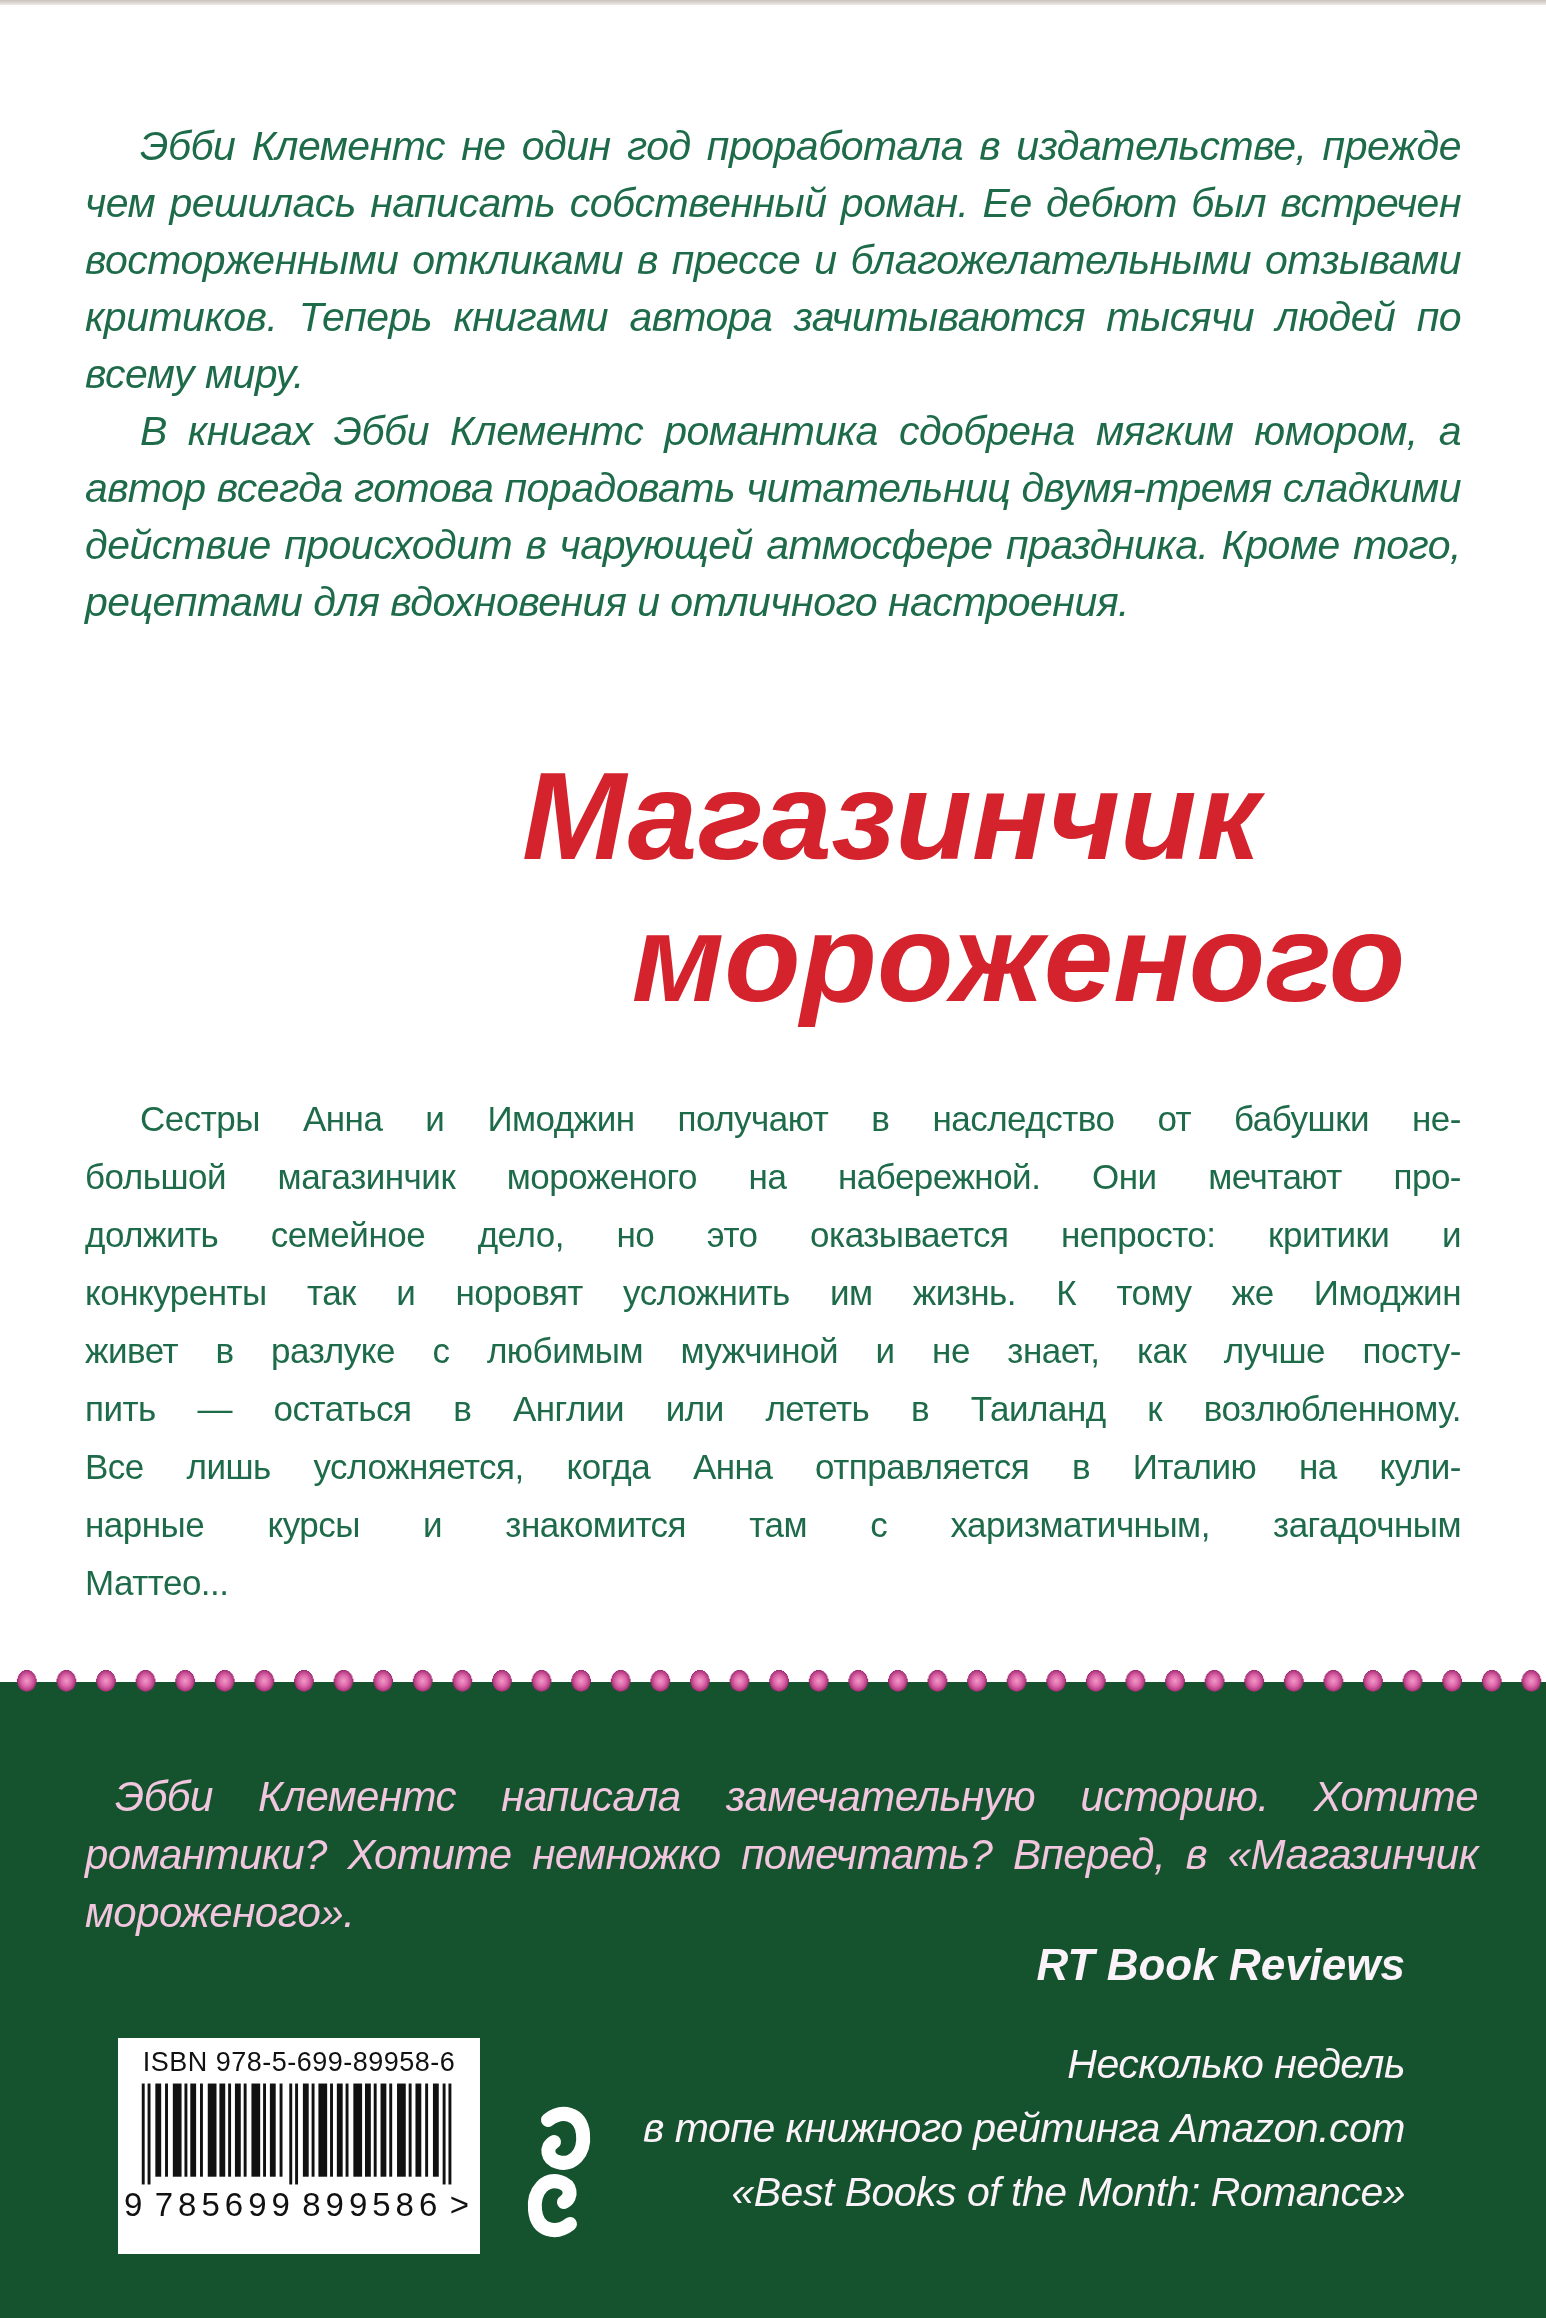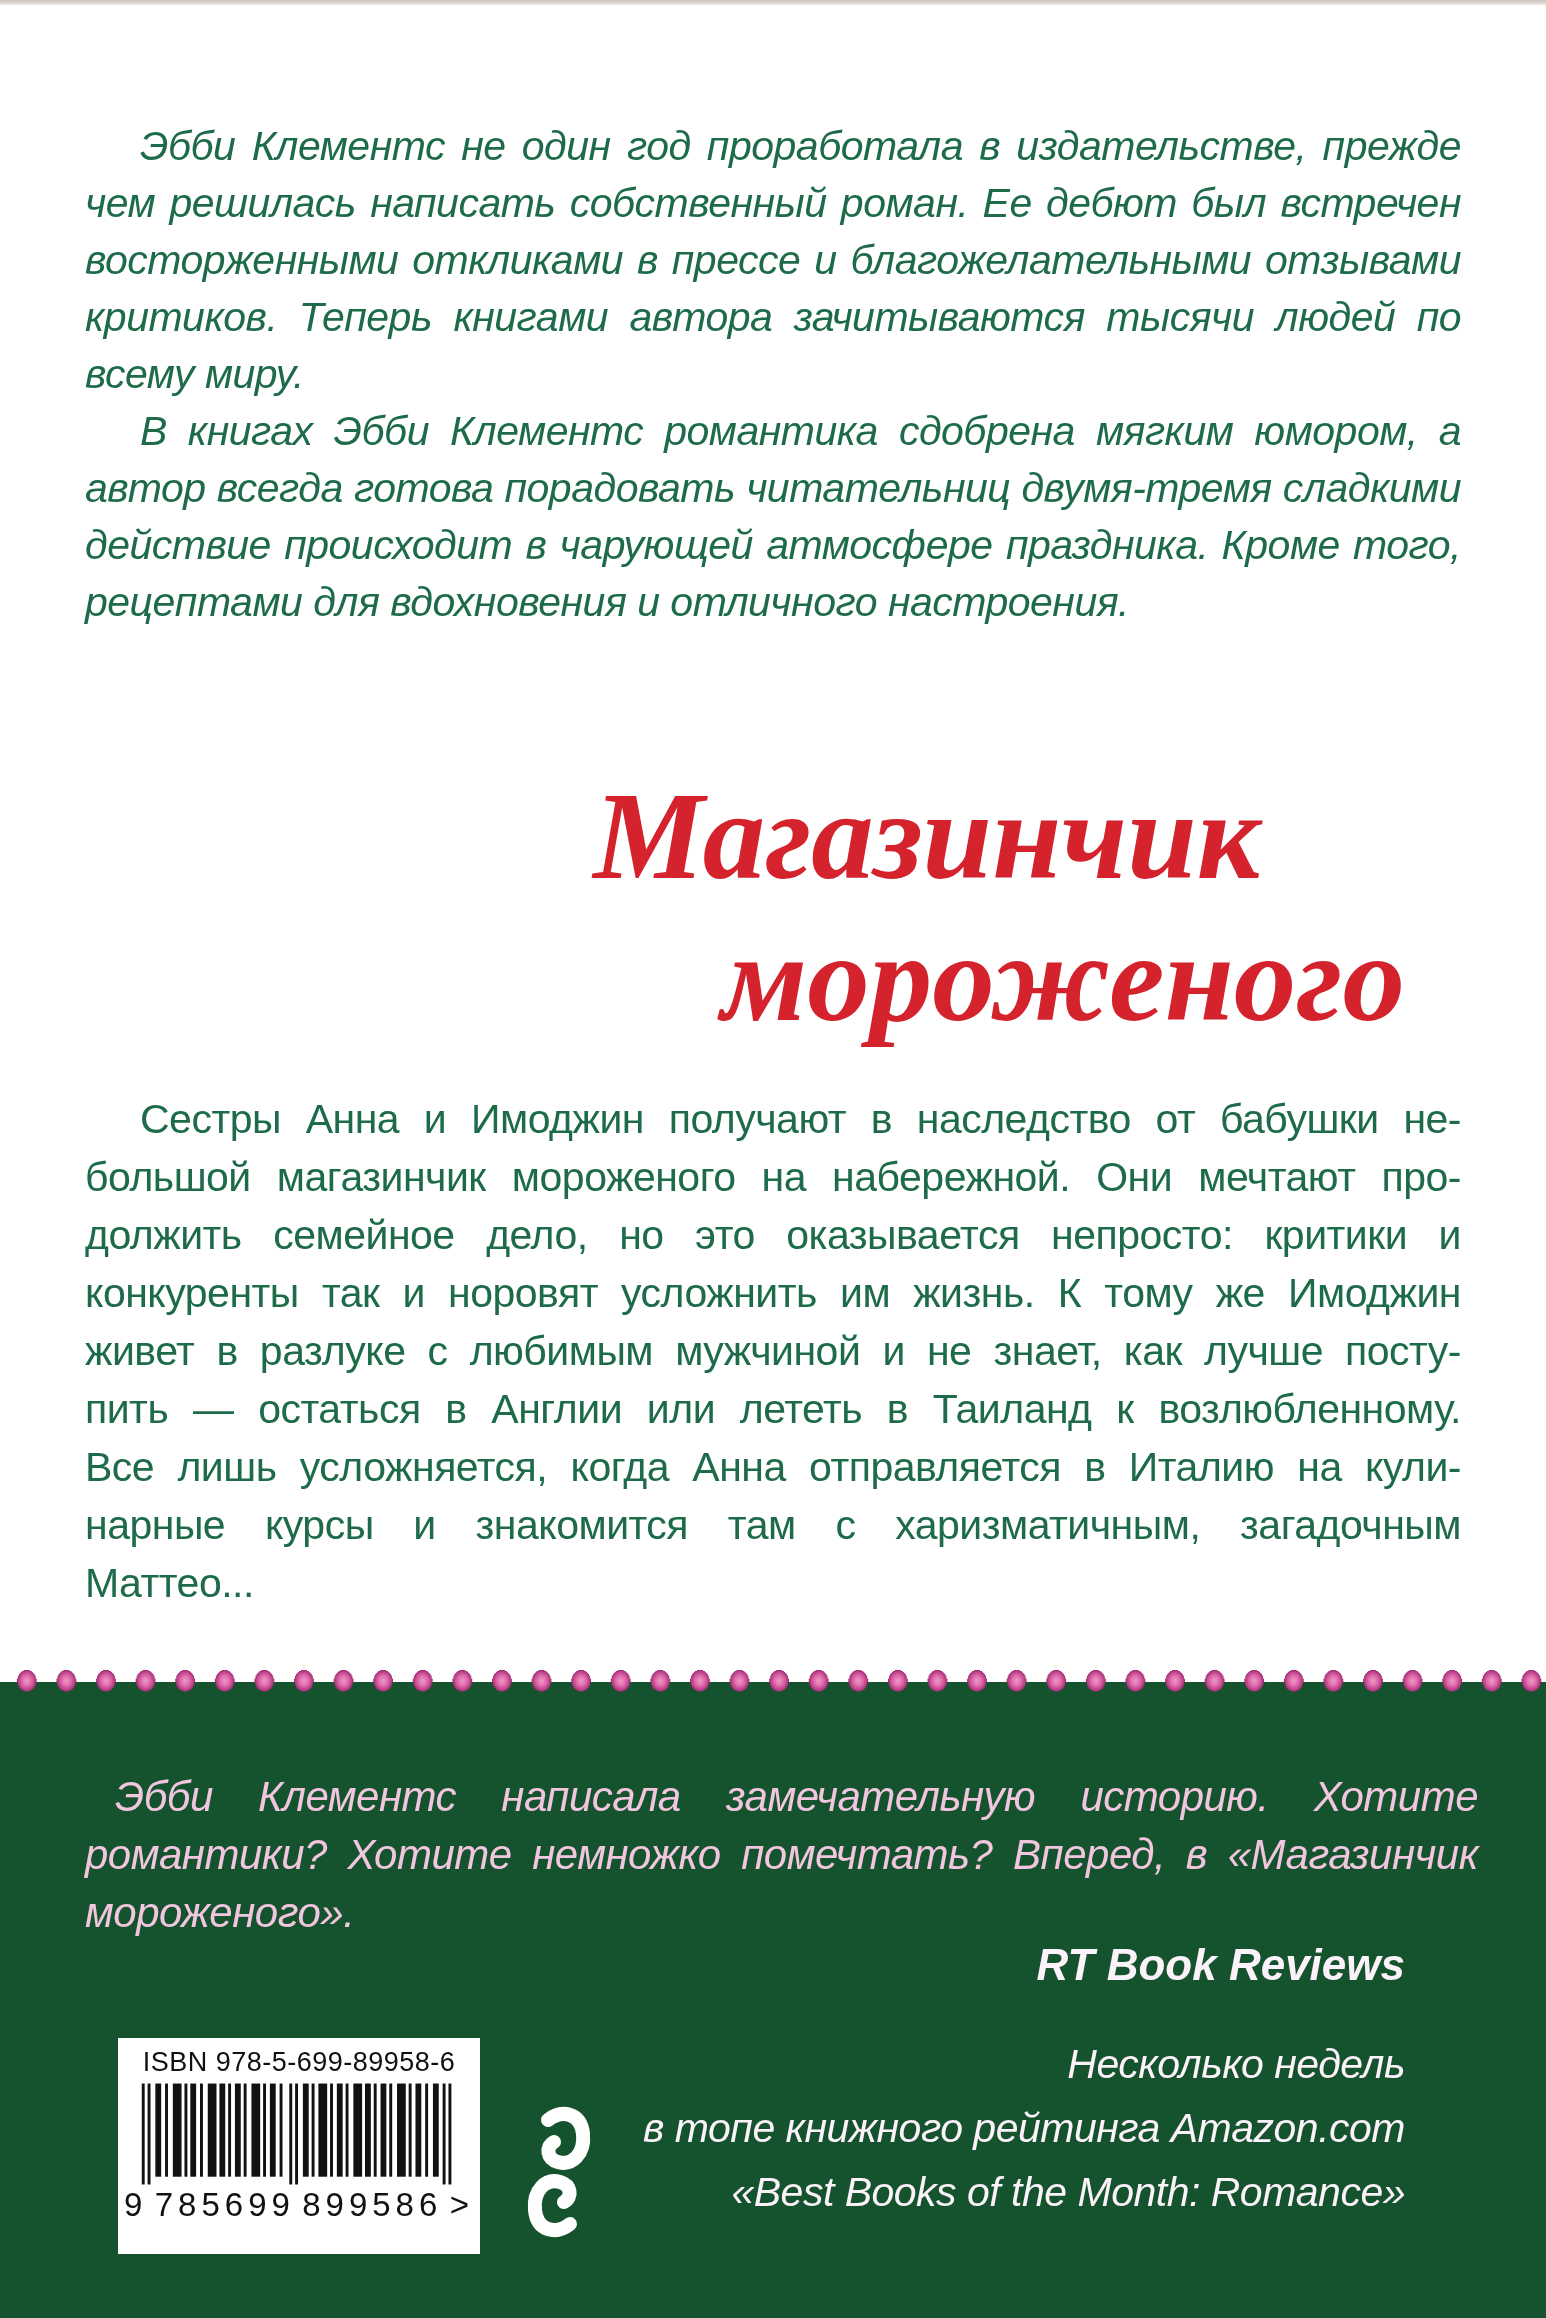--- a/index.html
+++ b/index.html
@@ -27,34 +27,33 @@
   }
   .jblock .tline { text-align: justify; text-align-last: justify; }
   .jblock .tline:last-child { text-align-last: left; }
   .indent55 .tline:first-child { text-indent:55px; }
   .indent30 .tline:first-child { text-indent:30px; }
 
   
   .title-block {
     position:absolute; top:745px; left:0; right:0;
     color:#d5232e;
-    font-family:Liberation Serif, serif;
+    font-family:Liberation Sans, sans-serif;
     font-style: italic; font-weight: bold;
     font-size:125px; line-height:142px;
     text-align:right;
-    margin-top:20px;
   }
   .title-line1 { padding-right:286px; }
   .title-line2 { padding-right:141px; }
 
   
   .synopsis {
     position:absolute; top:1090px; left:85px; right:85px;
     color:#1e6b4a;
-    font-size:41px; line-height:58px;
+    font-size:35px; line-height:58px;
     letter-spacing:-0.5px;
   }
 
   
   .pink-panel {
     position:absolute; left:0; right:0; bottom:0; height:636px;
     background:#14532d;
   }
   .beads {
     position:absolute; top:-15px; left:0; right:0; height:30px;

